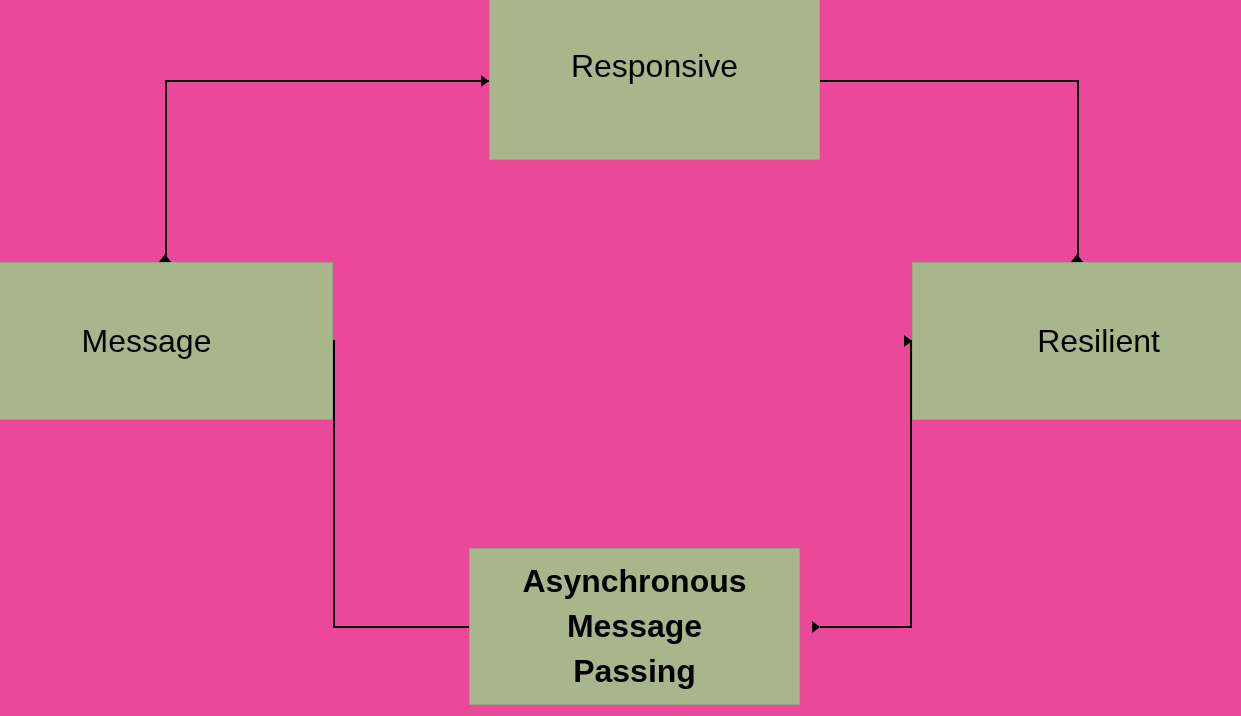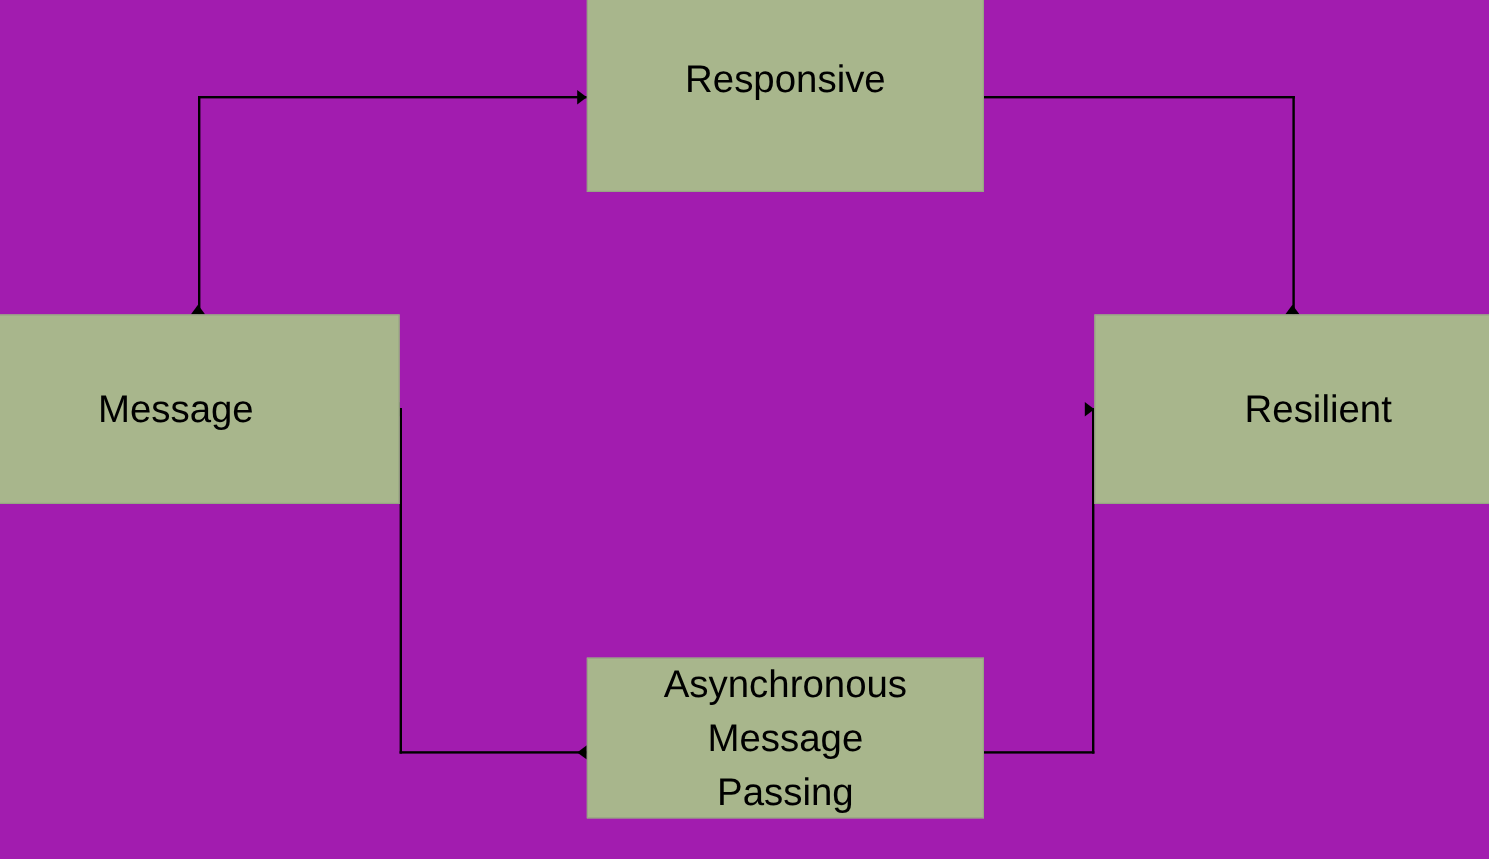--- a/index.html
+++ b/index.html
@@ -8,21 +8,21 @@
     padding: 0;
     background: #000000;
   }
   body {
     font-family: "Liberation Sans", "DejaVu Sans", sans-serif;
   }
   #canvas {
     position: relative;
     width: 1241px;
     height: 716px;
-    background: #a21caf;
+    background: #ec4899;
     overflow: hidden;
   }
   .node {
     position: absolute;
     box-sizing: border-box;
     background: #a8b68c;
     border: 1px solid #97a583;
     display: flex;
     align-items: center;
     justify-content: center;
@@ -53,24 +53,25 @@
     width: 373px;
     height: 158px;
   }
   #node-resilient {
     left: 912px;
     top: 262px;
     width: 373px;
     height: 158px;
   }
   #node-async {
-    left: 489px;
+    left: 469px;
     top: 548px;
     width: 331px;
-    height: 134px;
+    height: 157px;
+    font-weight: bold;
   }
 
   
   .connector {
     position: absolute;
     background: #000000;
   }
   .connector.h { height: 2px; }
   .connector.v { width: 2px; }
 

